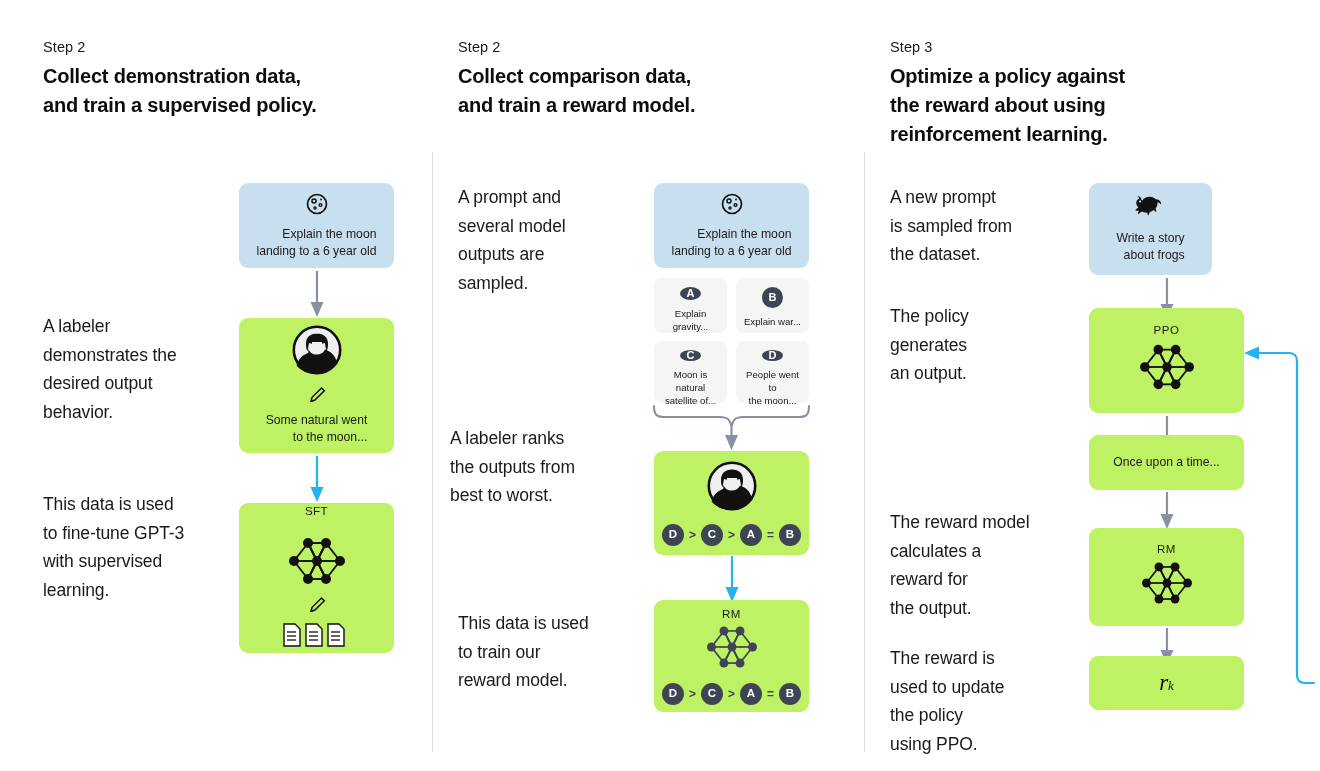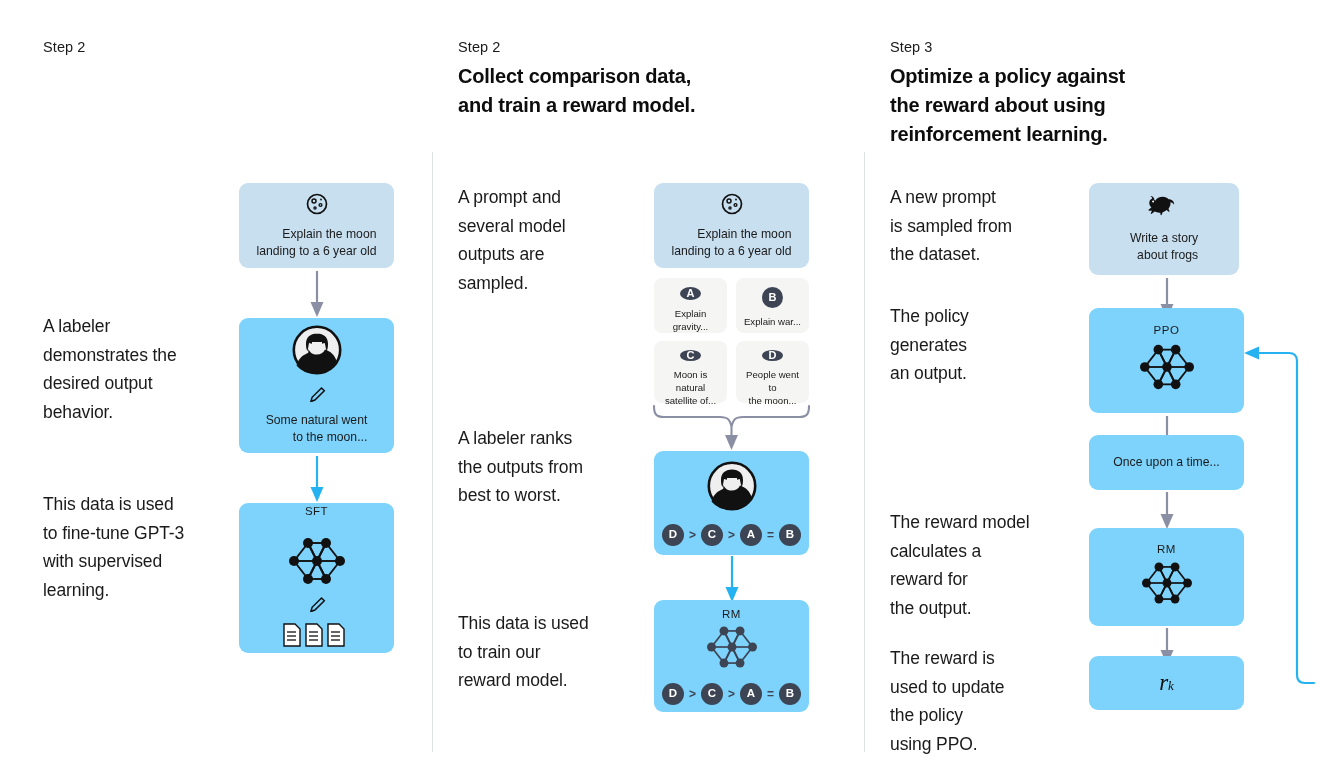--- a/index.html
+++ b/index.html
@@ -43,21 +43,21 @@
 
   
   .card{
     position:absolute;
     border-radius:9px;
     box-sizing:border-box;
     display:flex;flex-direction:column;
     align-items:center;justify-content:center;
   }
   .card.blue{background:#c8dff0;}
-  .card.grey{background:#7dd3fc;}
+  .card.grey{background:#bef264;}
   .card-cap{
     font-size:12.2px;line-height:17px;color:#1a1a1a;
     text-align:right;white-space:pre-line;letter-spacing:0;
   }
   .mini-label{
     font-size:11.5px;color:#1a1a1a;letter-spacing:.5px;
     text-align:center;
   }
 
   
@@ -101,20 +101,22 @@
 <body>
 
 <div class="board">
 
   <div class="divider" style="left:432px;"></div>
   <div class="divider" style="left:864px;"></div>
 
   <div class="col" id="col1">
 
     <div class="step-label">Step 2</div>
+    <div class="step-title">Collect demonstration data,
+and train a supervised policy.</div>
 
     <div class="para" style="top:312px;">A labeler
 demonstrates the
 desired output
 behavior.</div>
     <div class="para" style="top:490px;">This data is used
 to fine-tune GPT-3
 with supervised
 learning.</div>
 
@@ -229,21 +231,21 @@
   <div class="col" id="col2">
 
     <div class="step-label" style="left:26px;">Step 2</div>
     <div class="step-title" style="left:26px;">Collect comparison data,
 and train a reward model.</div>
 
     <div class="para" style="left:26px;top:183px;">A prompt and
 several model
 outputs are
 sampled.</div>
-    <div class="para" style="left:26px;top:424px;">A labeler ranks
+    <div class="para" style="left:18px;top:424px;">A labeler ranks
 the outputs from
 best to worst.</div>
     <div class="para" style="left:26px;top:609px;">This data is used
 to train our
 reward model.</div>
 
     <div class="card blue" style="left:222px;top:183px;width:155px;height:85px;">
       <span style="margin-bottom:6px;">
         <svg width="24" height="24" viewBox="0 0 24 24">
           <circle cx="12" cy="12" r="9.5" fill="none" stroke="#111" stroke-width="1.7"></circle>
@@ -369,21 +371,21 @@
 an output.</div>
     <div class="para" style="left:26px;top:508px;">The reward model
 calculates a
 reward for
 the output.</div>
     <div class="para" style="left:26px;top:644px;">The reward is
 used to update
 the policy
 using PPO.</div>
 
-    <div class="card blue" style="left:225px;top:183px;width:150px;height:92px;">
+    <div class="card blue" style="left:225px;top:183px;width:123px;height:92px;">
       <span style="margin-bottom:8px;">
         <svg width="34" height="24" viewBox="0 0 34 24">
           <path d="M7.5 5.2c-.6-2-2.4-3.4-4.2-3.1 1 .5 1.7 1.4 2 2.5-1.4.4-2.5 1.6-2.9 3.2-.5 2.2.4 4.4 2 5.8l-2.6 2c-.6.5-.4 1.2.4 1.2l2.8-.1-1.2 2.3c-.3.7.3 1.2.9.8l3-2.2c1.6.9 3.6 1.3 5.6 1.1l.2 1.9c.1.8.9.9 1.2.2l1-2.6c1.5-.4 2.9-1.1 4-2.1l1.7 1.5c.6.5 1.3 0 1-.7l-.9-2.2c1.6-2 2.3-4.4 1.9-6.4 1.5.2 2.9 1.1 3.7 2.5.4-2.3-1.2-4.6-3.6-5.3-.6-.2-1.2-.2-1.8-.2-1.3-1.6-3.4-2.6-5.9-2.6-3.3 0-6.2 1.6-7.6 4 -.4-.5-.9-1-1.4-1.3z" fill="#111"></path>
           <circle cx="6.1" cy="7.4" r="1" fill="#fff"></circle>
         </svg>
       </span>
       <div class="card-cap">Write a story
 about frogs</div>
     </div>
 

